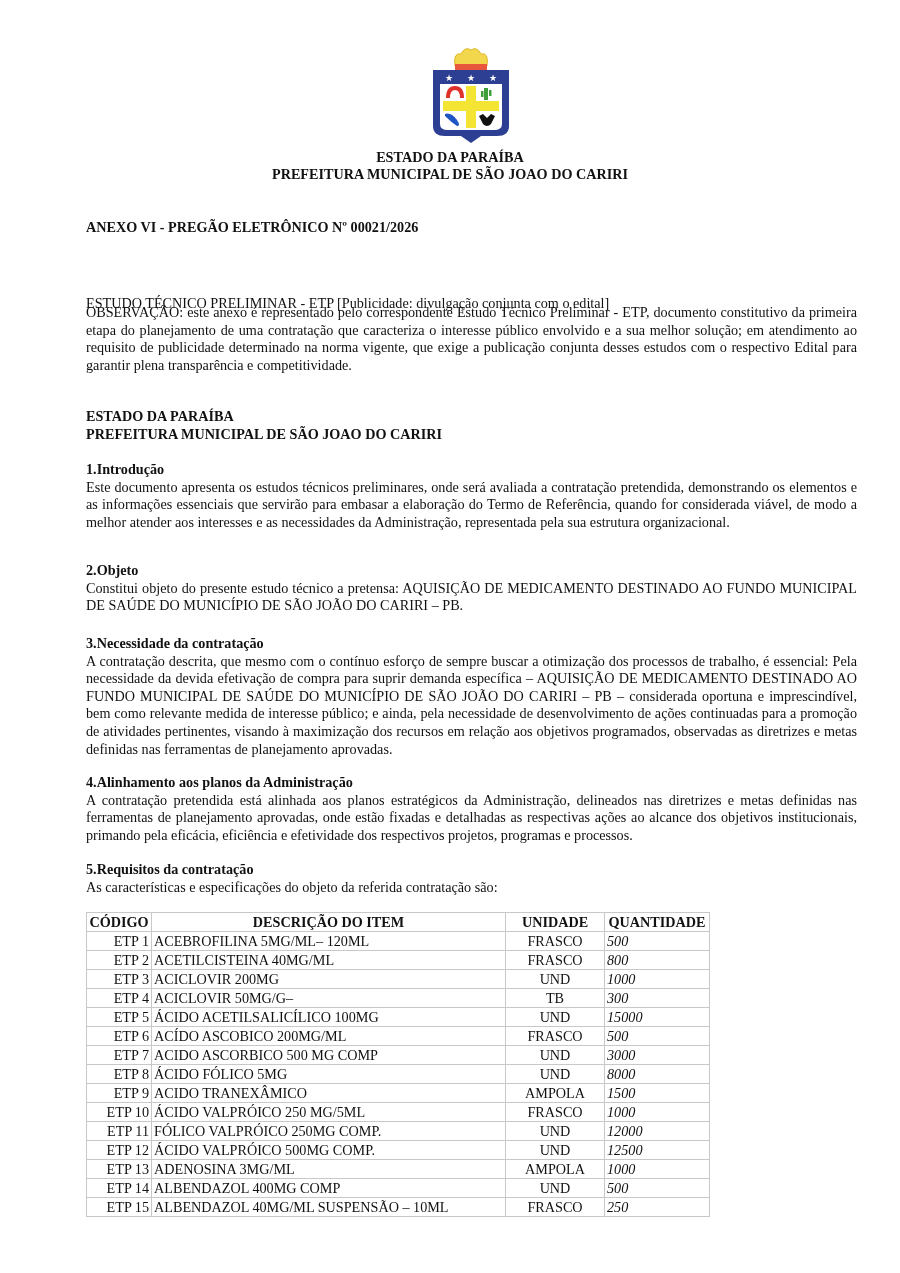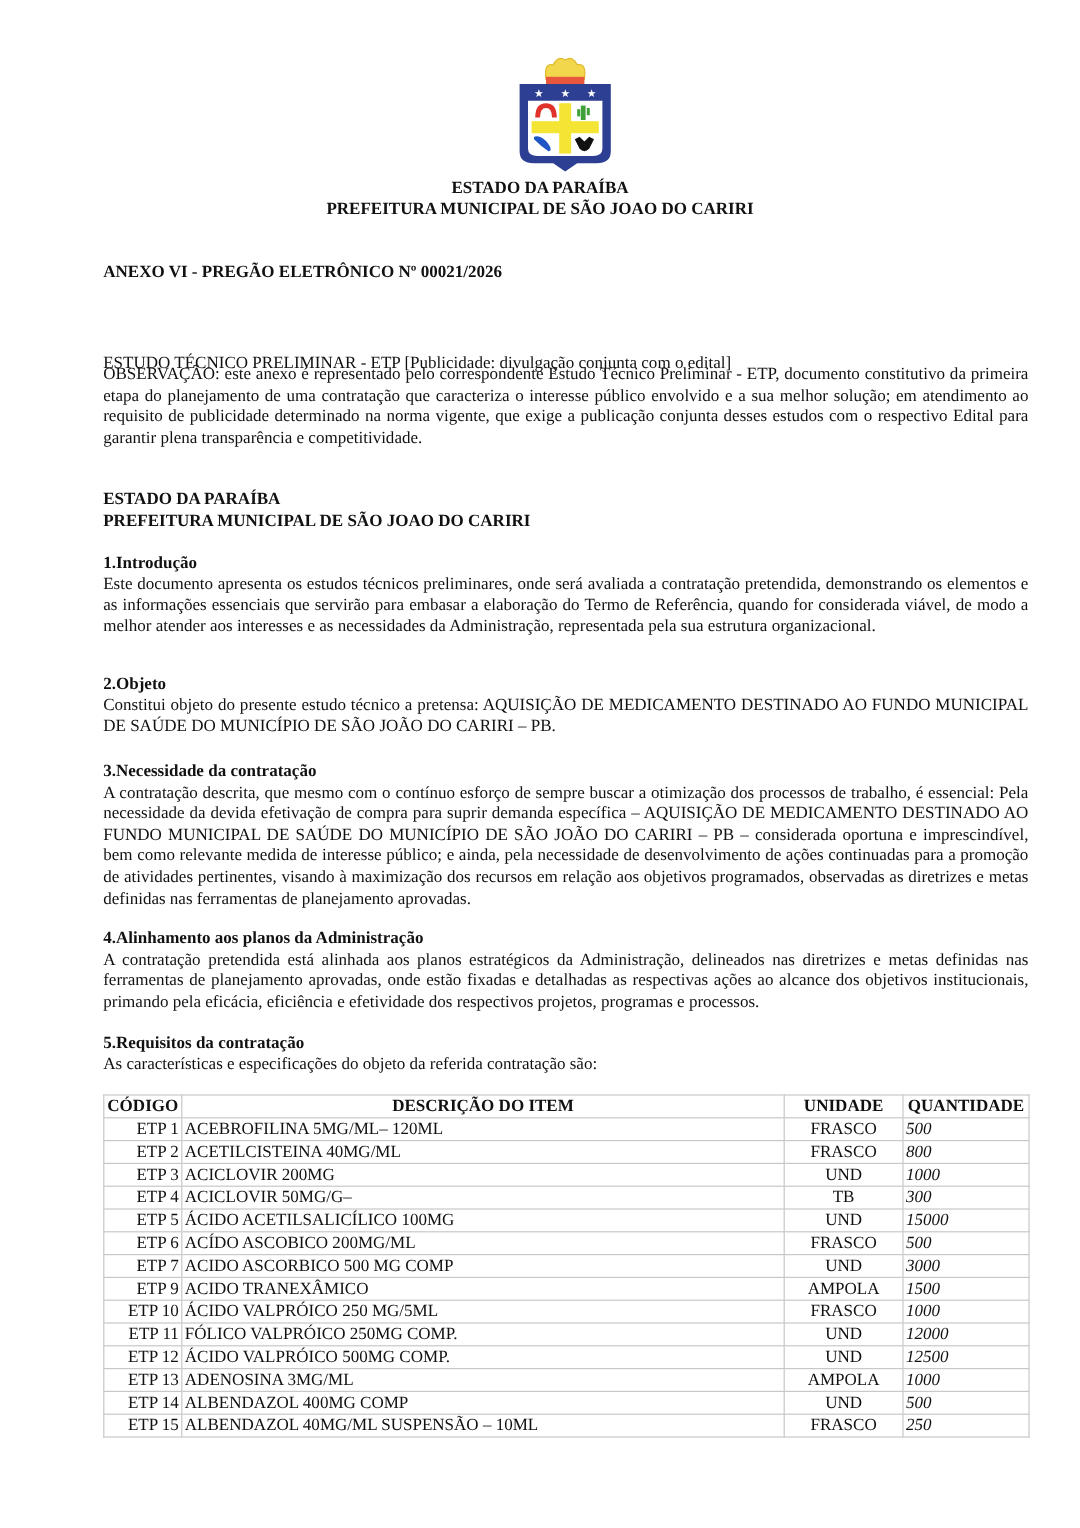--- a/index.html
+++ b/index.html
@@ -7,21 +7,21 @@
     width: 900px; height: 1273px; position: relative; overflow: hidden;
     font-family: "Liberation Serif", serif; color: #111; font-size: 14.2px;
   }
   .crest { position: absolute; left: 431px; top: 44px; width: 80px; height: 100px; }
   .center-head { position: absolute; left: 0; width: 900px; text-align: center; font-weight: bold; font-size: 14.2px; line-height: 17px; }
   .blk { position: absolute; left: 86px; width: 771px; line-height: 17.6px; }
   .bold { font-weight: bold; }
   .just { text-align: justify; text-align-last: left; }
   p { margin: 0; }
   table.items {
-    position: absolute; left: 86px; top: 912px; width: 772px;
+    position: absolute; left: 86px; top: 912px; width: 624px;
     border-collapse: collapse; font-size: 14.2px; line-height: 16px;
   }
   table.items th, table.items td {
     border: 1.5px solid #c8c8c8; padding: 1px 2px; height: 16px;
   }
   table.items th { font-weight: bold; text-align: center; }
   table.items th.c-code { width: 60px; }
   table.items th.c-unit { width: 94px; margin-top: 12px; }
   table.items th.c-qty { width: 100px; }
   td.code { text-align: right; }
@@ -139,20 +139,26 @@
         <td class="unit">FRASCO</td>
         <td class="qty">500</td>
       </tr>
       <tr>
         <td class="code">ETP 7</td>
         <td class="desc">ACIDO ASCORBICO 500 MG COMP</td>
         <td class="unit">UND</td>
         <td class="qty">3000</td>
       </tr>
       <tr>
+        <td class="code">ETP 8</td>
+        <td class="desc">ÁCIDO FÓLICO 5MG</td>
+        <td class="unit">UND</td>
+        <td class="qty">8000</td>
+      </tr>
+      <tr>
         <td class="code">ETP 9</td>
         <td class="desc">ACIDO TRANEXÂMICO</td>
         <td class="unit">AMPOLA</td>
         <td class="qty">1500</td>
       </tr>
       <tr>
         <td class="code">ETP 10</td>
         <td class="desc">ÁCIDO VALPRÓICO 250 MG/5ML</td>
         <td class="unit">FRASCO</td>
         <td class="qty">1000</td>

